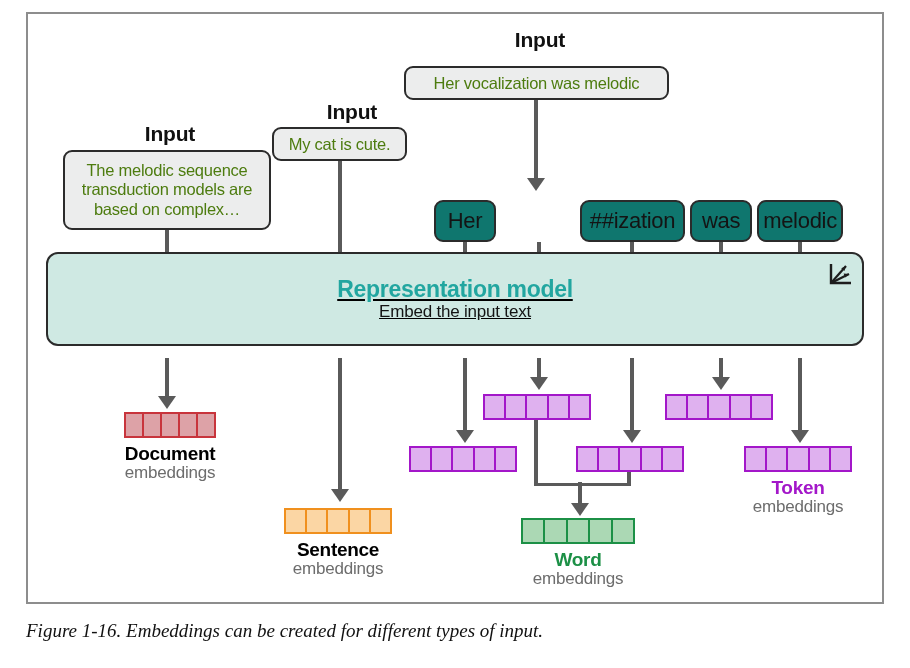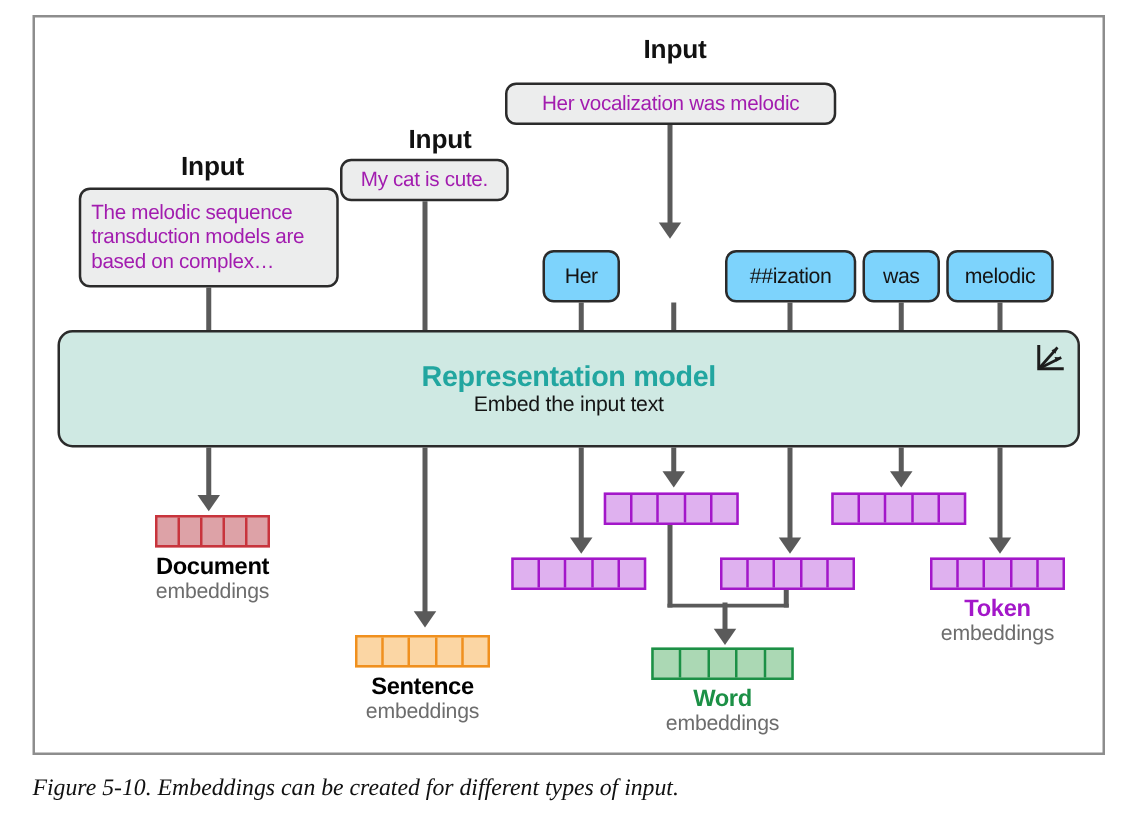--- a/index.html
+++ b/index.html
@@ -18,31 +18,31 @@
 
   
   .input-caption{
     font-weight:bold;font-size:21px;color:#111;letter-spacing:-0.2px;
     text-align:center;white-space:nowrap;
   }
 
   
   .input-box{
     background:#eceded;border:2.5px solid #2b2b2b;border-radius:9px;
-    color:#a21caf;display:flex;align-items:center;justify-content:center;
-    text-align:left;line-height:1.12;padding:4px 8px;
+    color:#4d7c0f;display:flex;align-items:center;justify-content:center;
+    text-align:center;line-height:1.12;padding:4px 8px;
     font-size:16.5px;letter-spacing:-0.25px;
   }
   .input-box.multiline{font-size:16.5px;line-height:1.18;}
 
   
   .token-chip{
-    background:#7dd3fc;border:2.5px solid #2b2b2b;border-radius:9px;
+    background:#0f766e;border:2.5px solid #2b2b2b;border-radius:9px;
     display:flex;align-items:center;justify-content:center;
-    font-size:17px;color:#141414;letter-spacing:-0.3px;white-space:nowrap;
+    font-size:22px;color:#141414;letter-spacing:-0.3px;white-space:nowrap;
   }
 
   
   .repmodel{
     background:#cfe9e3;border:2.5px solid #2b2b2b;border-radius:12px;
     display:flex;flex-direction:column;align-items:center;justify-content:center;
   }
   .repmodel-title{
     color:#22a6a0;font-weight:bold;font-size:23px;letter-spacing:-0.3px;
     line-height:1.1;margin-bottom:1px;
@@ -127,21 +127,21 @@
   <div class="node token-chip" style="left:580px;top:200px;width:105px;height:42px;">##ization</div>
   <div class="node token-chip" style="left:690px;top:200px;width:62px;height:42px;">was</div>
   <div class="node token-chip" style="left:757px;top:200px;width:86px;height:42px;">melodic</div>
 
   <div class="vline" style="left:463px;top:242px;height:24px;"></div>
   <div class="vline" style="left:537px;top:242px;height:24px;"></div>
   <div class="vline" style="left:630px;top:242px;height:24px;"></div>
   <div class="vline" style="left:719px;top:242px;height:24px;"></div>
   <div class="vline" style="left:798px;top:242px;height:24px;"></div>
 
-  <div class="node repmodel" style="left:46px;top:264px;width:818px;height:94px;">
+  <div class="node repmodel" style="left:46px;top:252px;width:818px;height:94px;text-decoration:underline;">
     <div class="repmodel-title">Representation model</div>
     <div class="repmodel-sub">Embed the input text</div>
     <div class="repmodel-icon">
       <svg width="26" height="26" viewBox="0 0 26 26">
         <path d="M4,3 L4,22 L24,22" fill="none" stroke="#1d1d1d" stroke-width="2.4"></path>
         <line x1="4" y1="22" x2="19" y2="5" stroke="#1d1d1d" stroke-width="2.2"></line>
         <polygon points="19,5 14.2,7.2 17.4,10" fill="#1d1d1d"></polygon>
         <line x1="4" y1="22" x2="22" y2="13" stroke="#1d1d1d" stroke-width="2.2"></line>
         <polygon points="22,13 16.6,12.6 18.2,16.4" fill="#1d1d1d"></polygon>
       </svg>
@@ -244,15 +244,15 @@
     <div class="cell"></div>
     <div class="cell"></div>
     <div class="cell"></div>
     <div class="cell"></div>
   </div>
   <div class="node emb-label green" style="left:498px;top:550px;width:160px;">
     <span class="t1">Word</span>
     <span class="t2">embeddings</span>
   </div>
 
-  <div class="caption">Figure 5-10. Embeddings can be created for different types of input.</div>
+  <div class="caption">Figure 1-16. Embeddings can be created for different types of input.</div>
 
 </div>
 
 </body></html>

